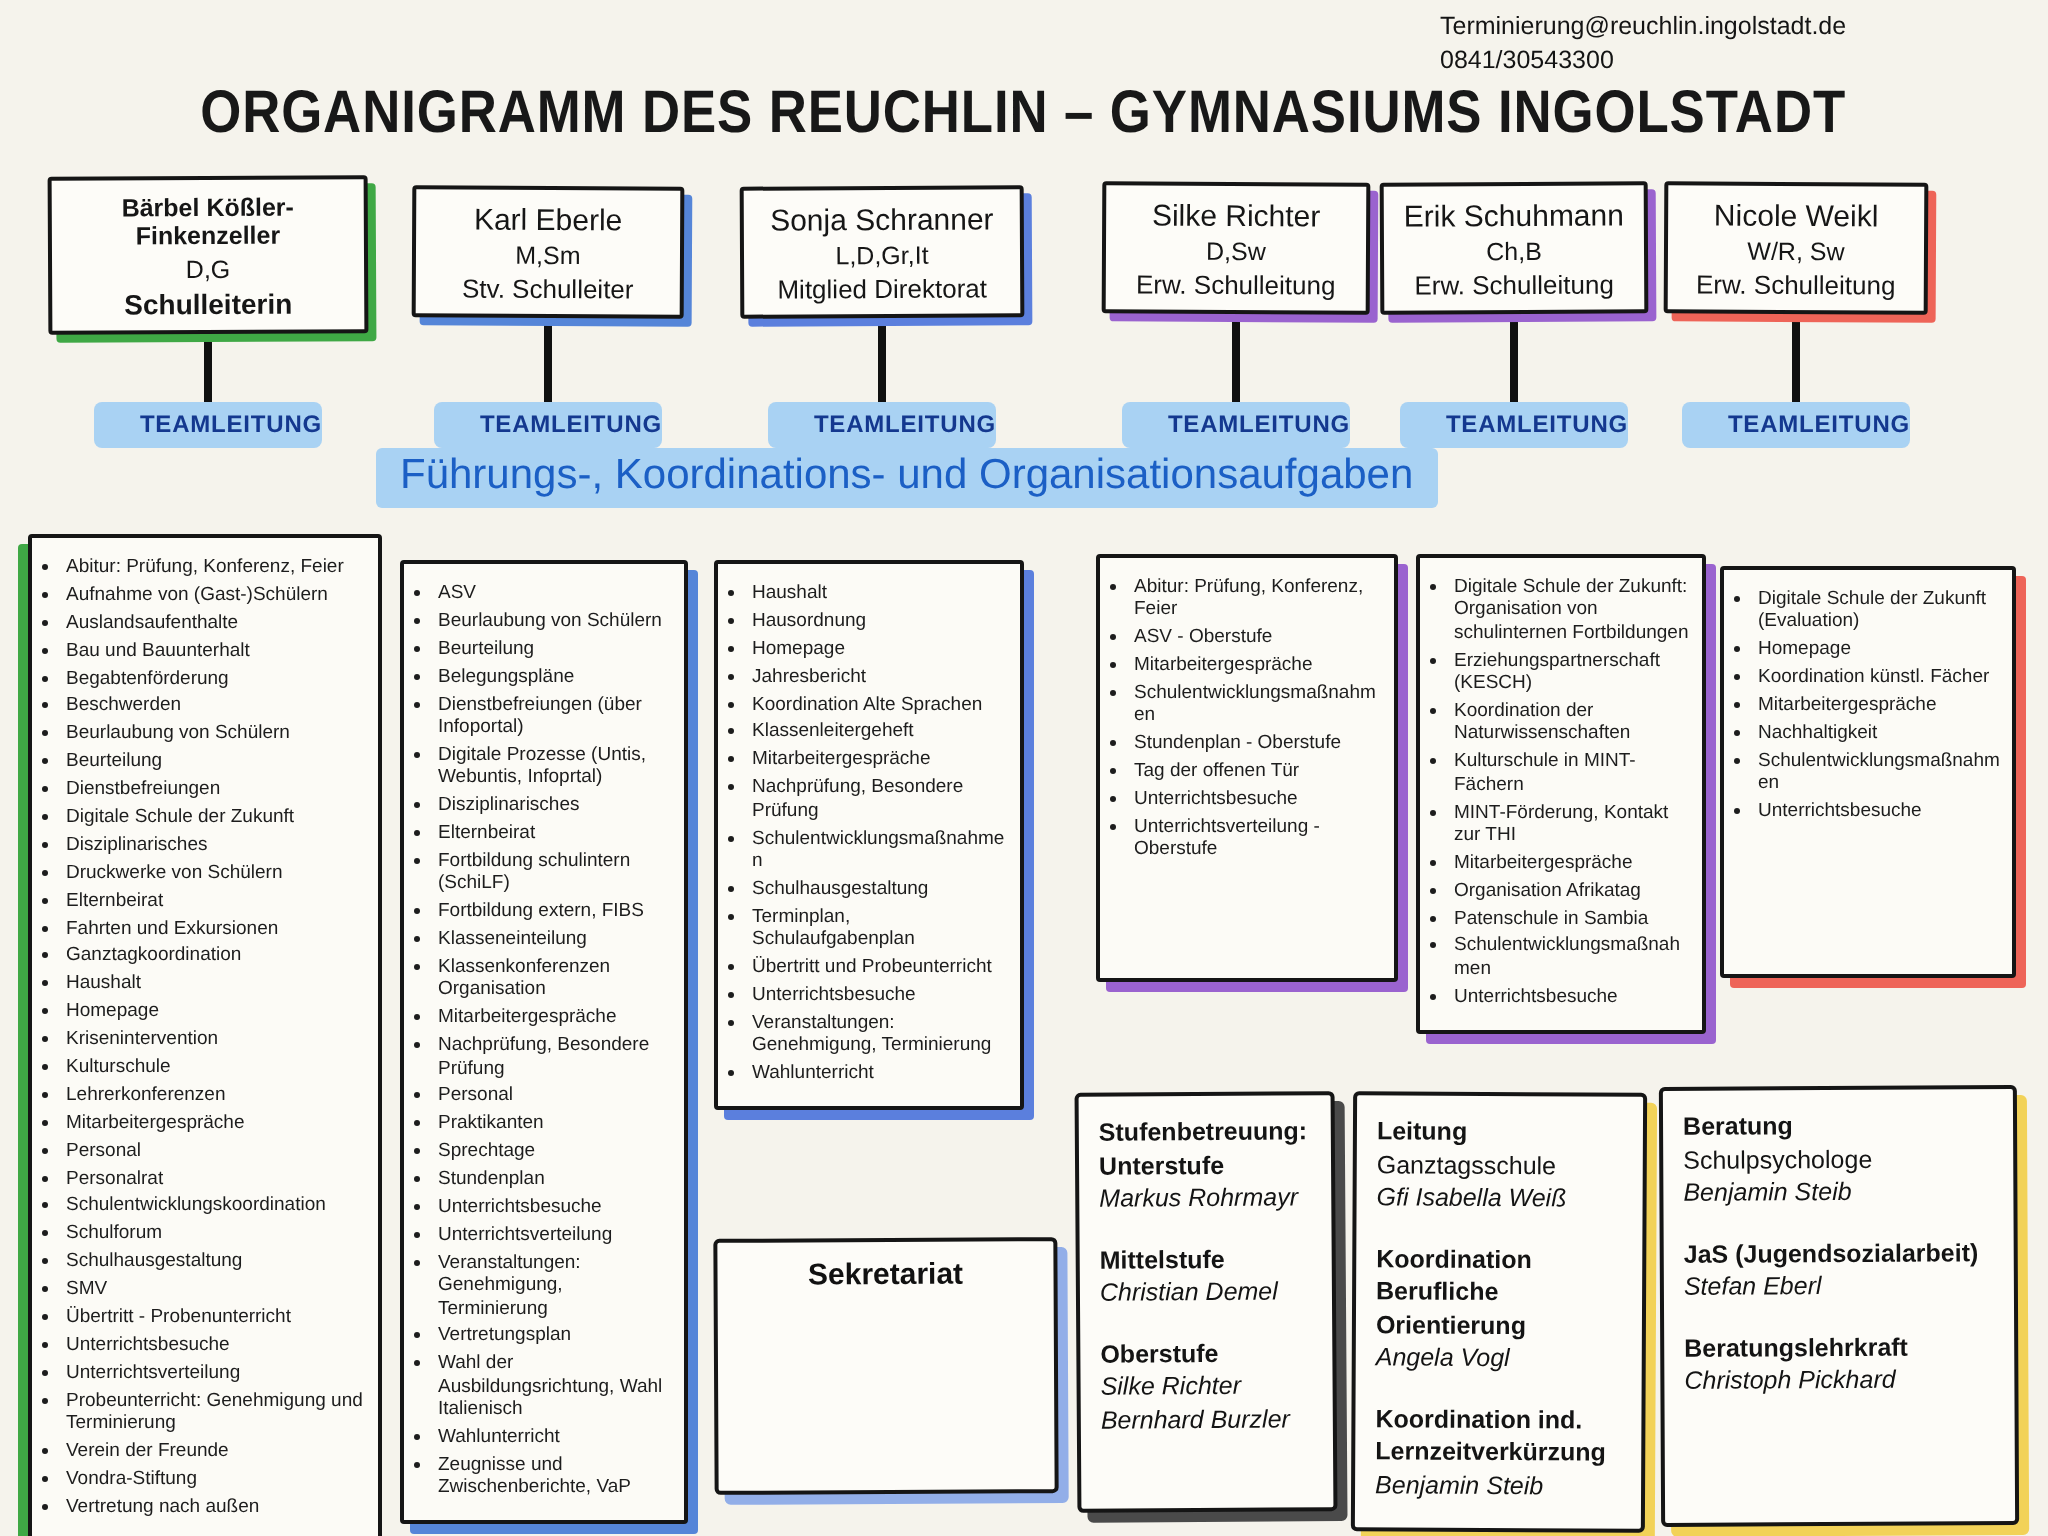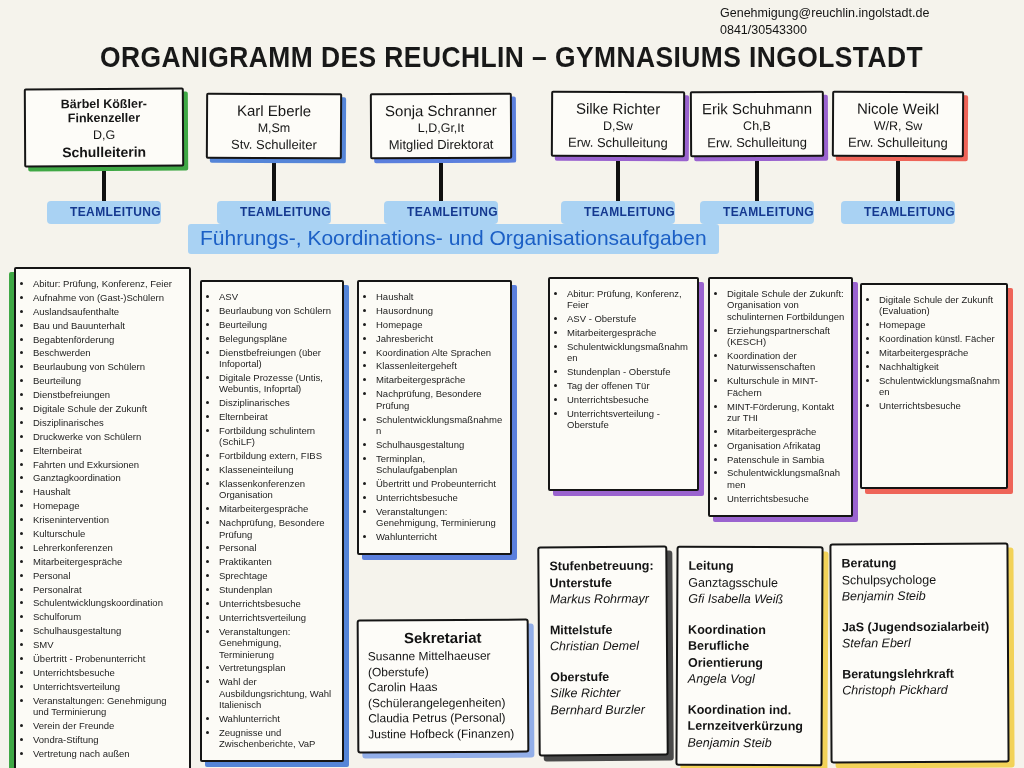--- a/index.html
+++ b/index.html
@@ -52,21 +52,21 @@
   .w-line.bold { font-weight:bold; }
   .w-line.italic { font-style:italic; }
   .w-line.regular { font-weight:normal; font-style:normal; }
 </style>
 </head>
 <body>
 
 <div class="page">
 
   <div class="contact">
-    <div>Genehmigung@reuchlin.ingolstadt.de</div>
+    <div>Terminierung@reuchlin.ingolstadt.de</div>
     <div>0841/30543300</div>
   </div>
 
   <div class="title">
     <span>ORGANIGRAMM DES REUCHLIN – GYMNASIUMS INGOLSTADT</span>
   </div>
 
   <div id="org-columns">
       <div class="person-box" style="left: 24px; top: 88px; width: 160px; min-height: 64px; --c: #3fa845; --rot: -0.3deg;">
         <div class="p-name small">Bärbel Kößler-Finkenzeller</div>
@@ -100,21 +100,21 @@
           <li class="task-item">Mitarbeitergespräche</li>
           <li class="task-item">Personal</li>
           <li class="task-item">Personalrat</li>
           <li class="task-item">Schulentwicklungskoordination</li>
           <li class="task-item">Schulforum</li>
           <li class="task-item">Schulhausgestaltung</li>
           <li class="task-item">SMV</li>
           <li class="task-item">Übertritt - Probenunterricht</li>
           <li class="task-item">Unterrichtsbesuche</li>
           <li class="task-item">Unterrichtsverteilung</li>
-          <li class="task-item">Veranstaltungen: Genehmigung und Terminierung</li>
+          <li class="task-item">Probeunterricht: Genehmigung und Terminierung</li>
           <li class="task-item">Verein der Freunde</li>
           <li class="task-item">Vondra-Stiftung</li>
           <li class="task-item">Vertretung nach außen</li>
         </ul>
       </div>
       <div class="person-box" style="left: 206px; top: 93px; width: 136px; min-height: 58px; --c: #5585d8; --rot: 0.3deg;">
         <div class="p-name">Karl Eberle</div>
         <div class="p-sub">M,Sm</div>
         <div class="p-role">Stv. Schulleiter</div>
       </div>
@@ -234,26 +234,20 @@
         </ul>
       </div>
     </div>
 
   <div class="section-title">
     <span>Führungs-, Koordinations- und Organisationsaufgaben</span>
   </div>
 
   <div class="sek-box">
     <div class="sek-title">Sekretariat</div>
-    <div id="sek-lines">
-        <div class="sek-line">Susanne Mittelhaeuser (Oberstufe)</div>
-        <div class="sek-line">Carolin Haas (Schülerangelegenheiten)</div>
-        <div class="sek-line">Claudia Petrus (Personal)</div>
-        <div class="sek-line">Justine Hofbeck (Finanzen)</div>
-      </div>
   </div>
 
 
   <div id="weitere-boxes">
       <div class="w-box" style="left: 538px; top: 546px; width: 130px; min-height: 210px; --c: #4a4a4a; --rot: -0.4deg;">
         <div class="w-group">
           <div class="w-line bold">Stufenbetreuung:</div>
           <div class="w-line bold">Unterstufe</div>
           <div class="w-line italic">Markus Rohrmayr</div>
         </div>

